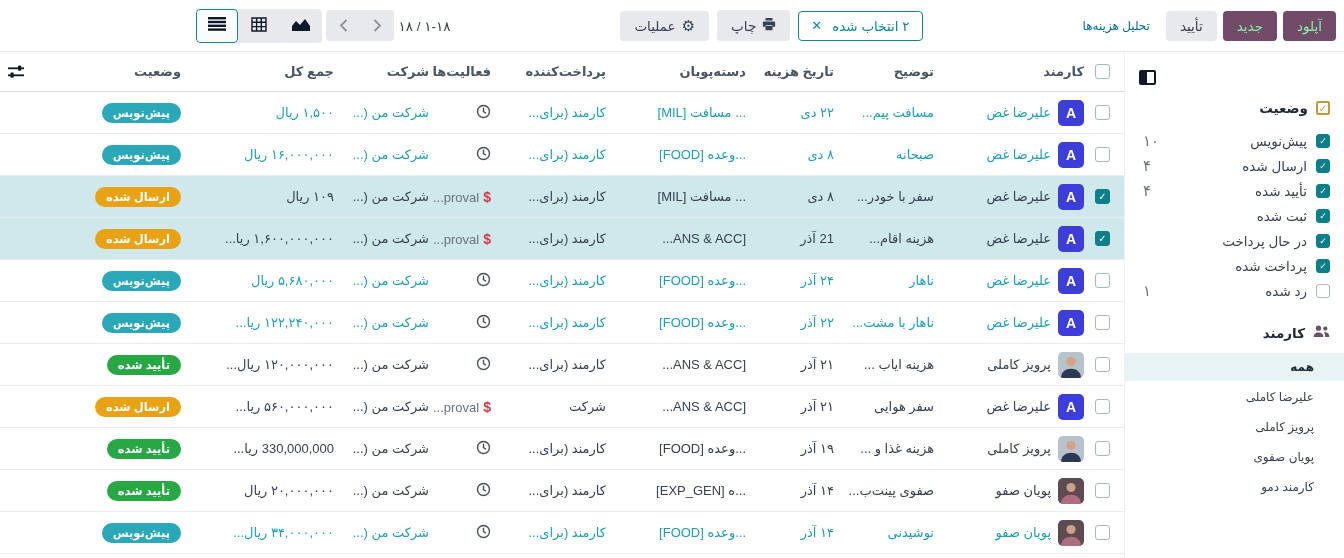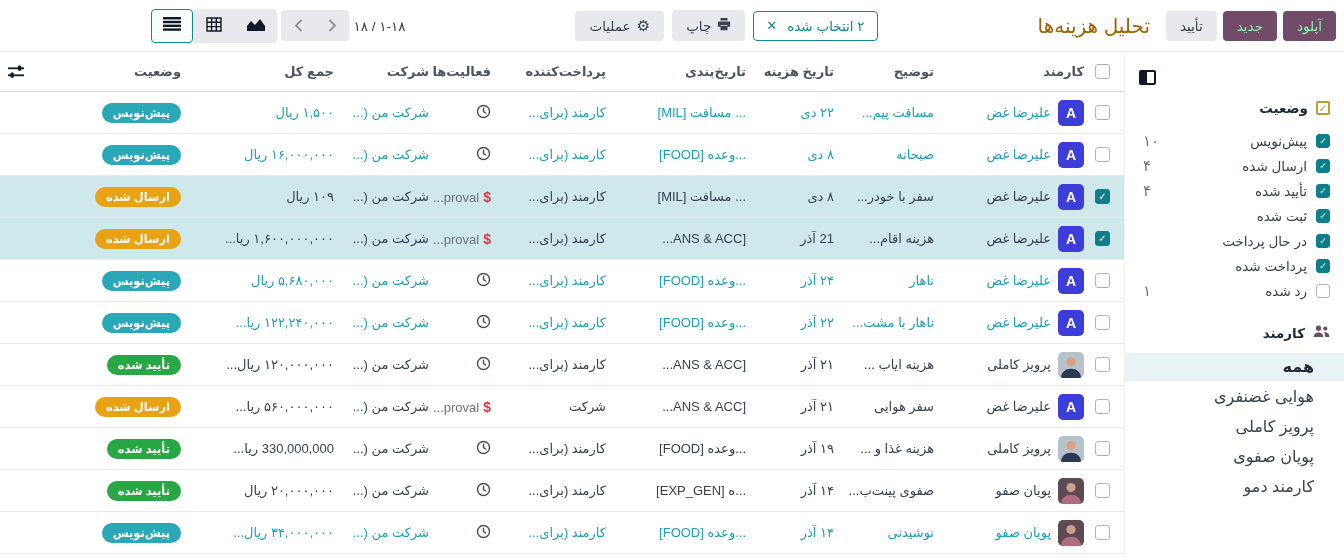--- a/index.html
+++ b/index.html
@@ -12,21 +12,21 @@
   body{width:1344px;height:558px;overflow:hidden;direction:rtl;background:#fff;
        font-family:"Liberation Sans","DejaVu Sans",sans-serif;color:var(--text);font-size:13px}
 
   
   .topbar{height:52px;display:flex;align-items:center;padding:0 8px;border-bottom:1px solid var(--border)}
   .grp{display:flex;align-items:center;gap:6px}
   .btn{border:none;border-radius:4px;padding:7px 14px;font-size:13.5px;cursor:pointer;white-space:nowrap;
        font-family:inherit}
   .btn.purple{background:var(--purple);color:#86efac}
   .btn.light{background:#E7E9ED;color:#374151}
-  .page-title{font-size:20px;color:#a16207;margin-right:10px;white-space:nowrap}
+  .page-title{font-size:12px;color:#0369a1;margin-right:10px;white-space:nowrap}
   .grp.middle{margin-right:160px;gap:8px}
   .sel-box{display:flex;align-items:center;gap:10px;border:1px solid var(--teal);color:var(--teal);
            border-radius:4px;padding:6px 12px;font-size:13.5px;background:#fff}
   .sel-x{font-size:13px;font-weight:bold;cursor:pointer;line-height:1}
   .btn.icon-btn{display:flex;align-items:center;gap:6px}
   .gear{font-size:15px;line-height:1}
   .grp.left{margin-right:170px;direction:ltr;gap:4px}
   .switcher{display:flex}
   .sw-btn{width:42px;height:34px;background:#E7E9ED;border:1px solid #E7E9ED;display:flex;
           align-items:center;justify-content:center;cursor:pointer}
@@ -76,21 +76,21 @@
   .f-section{margin-top:22px}
   .f-header{display:flex;align-items:center;gap:8px;padding:0 14px;font-weight:bold;color:#1F2937;
             font-size:13.5px;margin-bottom:12px}
   .gold-check{width:14px;height:14px;border:2px solid #C29A3A;border-radius:2px;color:#C29A3A;
               font-size:10px;font-weight:bold;display:flex;align-items:center;justify-content:center}
   .f-item{display:flex;align-items:center;gap:9px;padding:0 14px;height:25px;cursor:pointer;font-size:13.5px}
   .cb2{width:14px;height:14px;border:1px solid #ADB5BD;border-radius:3px;background:#fff;flex:0 0 14px;
        display:flex;align-items:center;justify-content:center;font-size:9px;color:#fff}
   .cb2.checked{background:#0C7F8A;border-color:#0C7F8A}
   .f-count{margin-right:auto;color:var(--muted);font-size:15px;padding-left:4px}
-  .e-item{display:block;text-align:right;padding:5px 30px 5px 10px;cursor:pointer;font-size:16px;
+  .e-item{display:block;text-align:right;padding:5px 30px 5px 10px;cursor:pointer;font-size:12px;
           line-height:18px;margin-bottom:2px}
   .e-item.active{background:#E8F3F4;font-weight:bold;color:#1F2937}
   .emp-list{margin-top:4px}
 </style>
 </head>
 <body>
 
 <div class="topbar">
   <div class="grp">
     <button class="btn purple">آپلود</button>
@@ -224,37 +224,37 @@
                 <path d="M.6 12c0-2.9 2.2-4.6 4.9-4.6S10.4 9.1 10.4 12z"></path>
                 <circle cx="12.3" cy="3.6" r="2.1"></circle>
                 <path d="M10.9 7.6c.5-.2 1-.3 1.4-.3 2.2 0 4.1 1.5 4.1 4.7h-4.2c0-1.9-.5-3.4-1.3-4.4z"></path>
               </g>
             </svg>
         </span>
         <span>کارمند</span>
       </div>
       <div class="emp-list" id="employee-list">
           <div class="e-item active">همه</div>
-          <div class="e-item">هوایی غضنفری</div>
+          <div class="e-item">علیرضا کاملی</div>
           <div class="e-item">پرویز کاملی</div>
           <div class="e-item">پویان صفوی</div>
           <div class="e-item">کارمند دمو</div>
         </div>
     </div>
   </aside>
 
   <div class="main">
     <div class="grid-row thead">
       <div class="cell">
           <div class="cb"></div>
         </div>
       <div class="cell">کارمند</div>
       <div class="cell">توضیح</div>
       <div class="cell">تاریخ هزینه</div>
-      <div class="cell">تاریخ‌بندی</div>
+      <div class="cell">دسته‌پویان</div>
       <div class="cell">پرداخت‌کننده</div>
       <div class="cell">فعالیت‌ها</div>
       <div class="cell">شرکت</div>
       <div class="cell total-cell">جمع کل</div>
       <div class="cell status-cell">وضعیت</div>
       <div class="cell hdr-icon-cell">
         <svg width="16" height="14" viewBox="0 0 16 14">
             <g fill="#111827">
               <rect y="2.4" width="16" height="1.8"></rect>
               <rect y="9.4" width="16" height="1.8"></rect>

